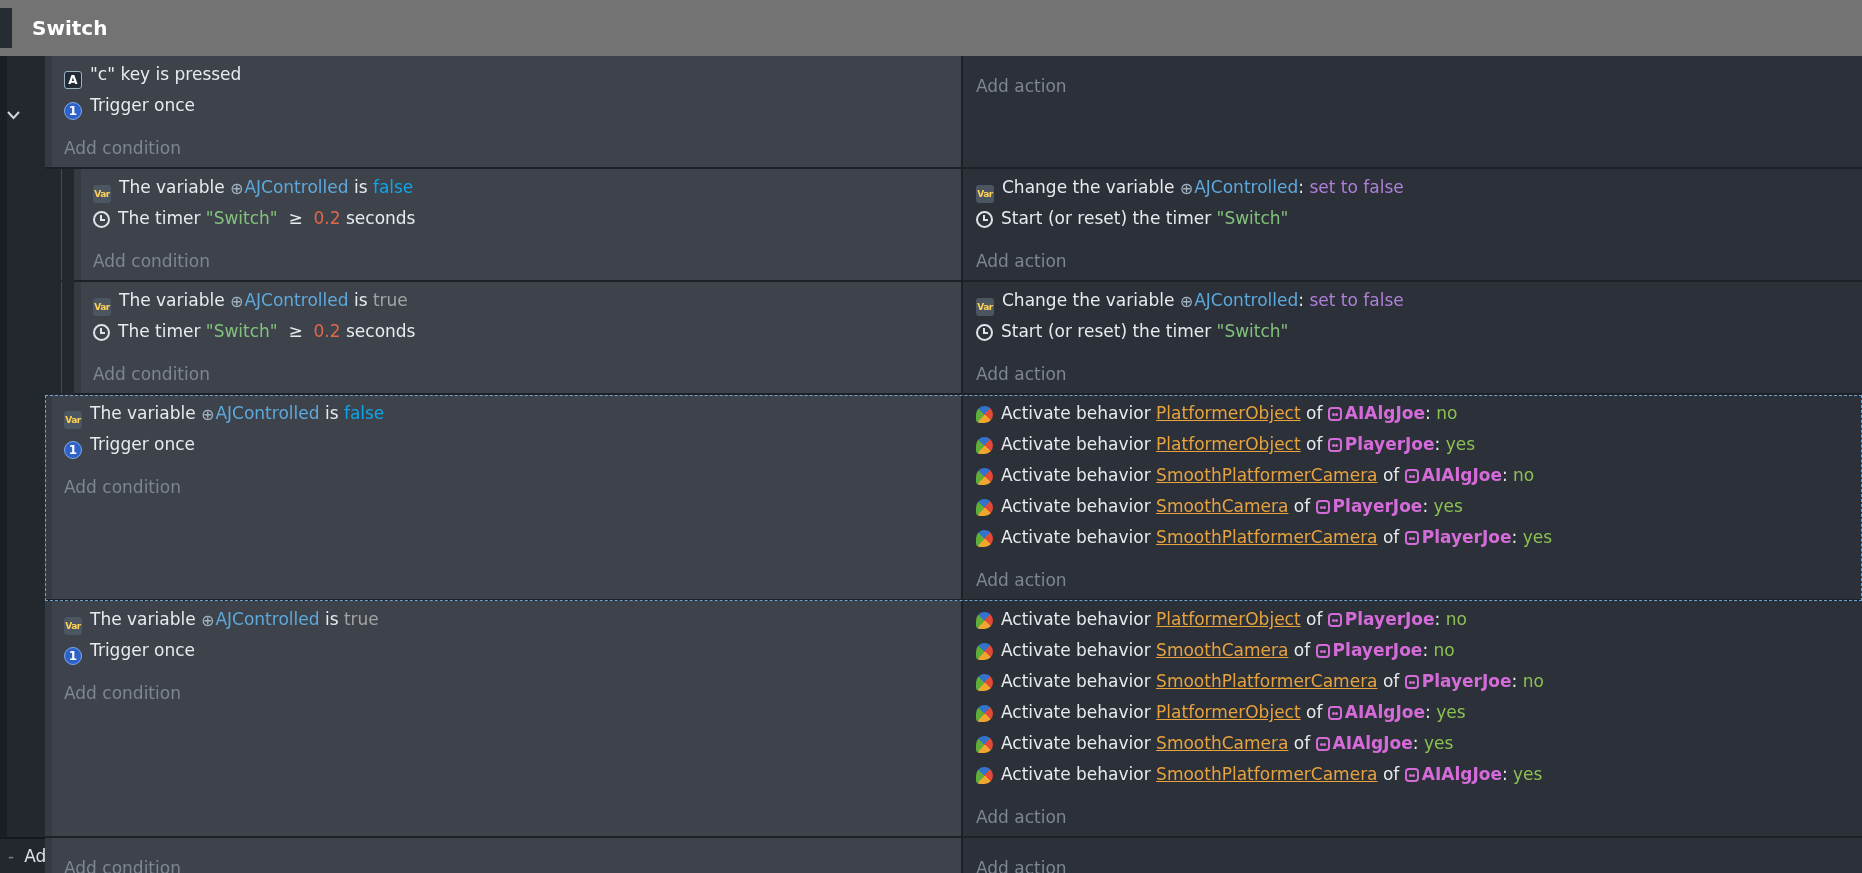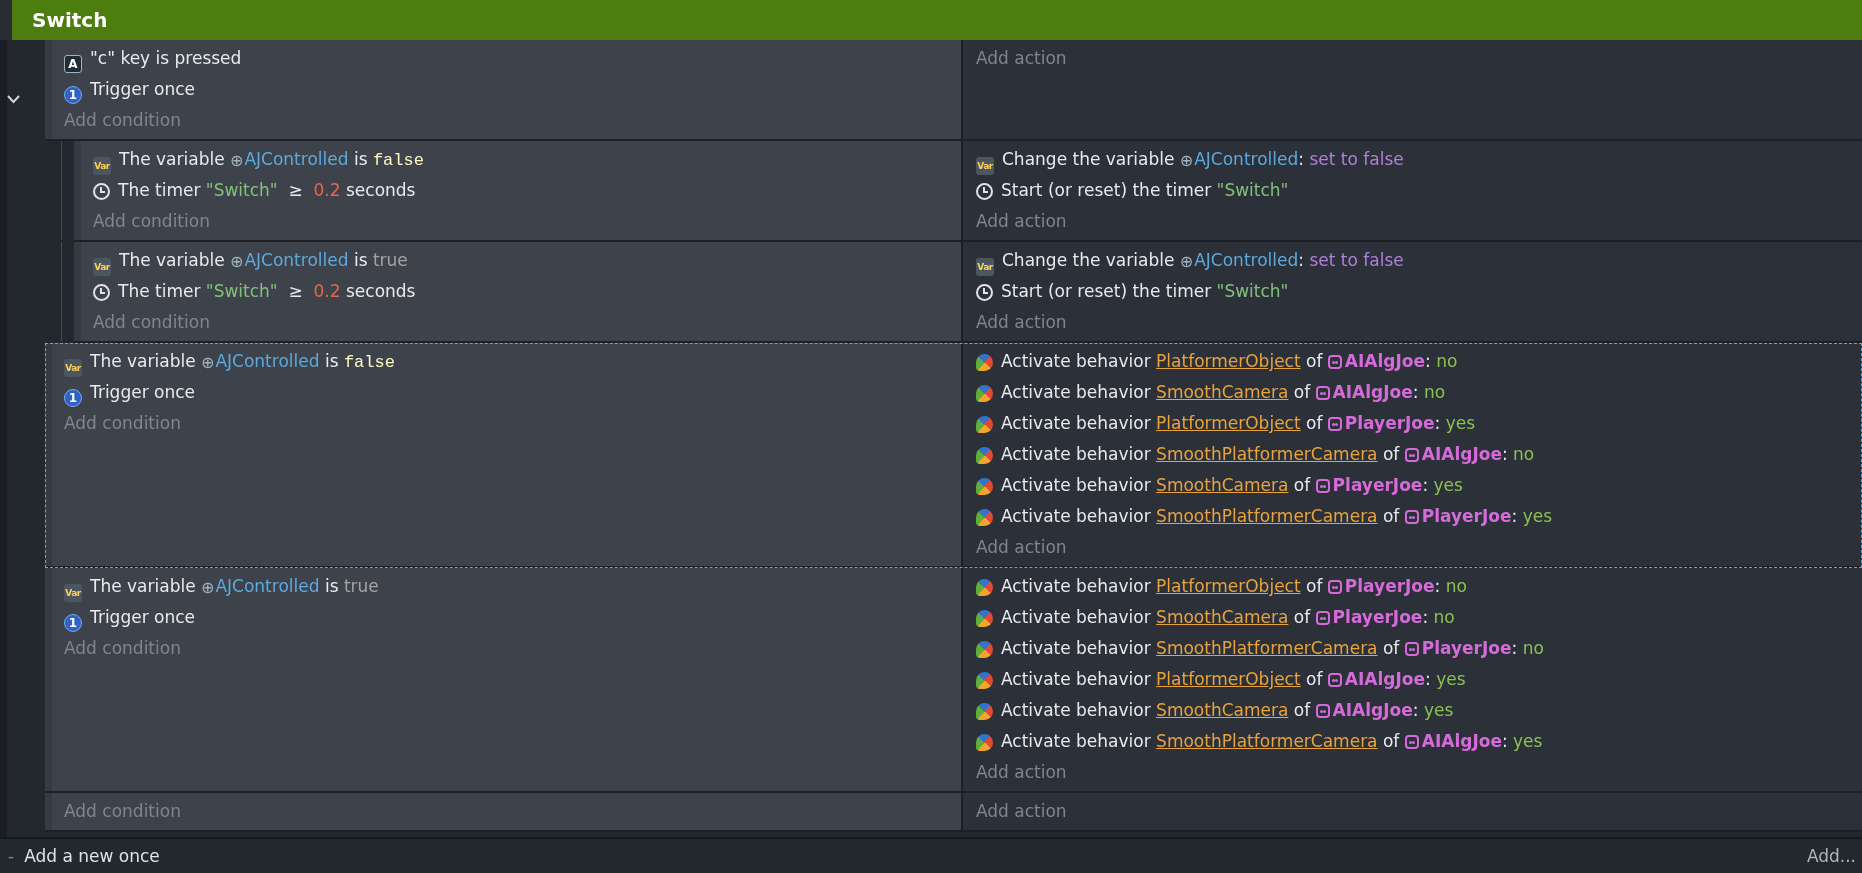--- a/index.html
+++ b/index.html
@@ -6,21 +6,21 @@
   html,body { margin:0; padding:0; }
   body {
     width:1862px; height:873px; overflow:hidden;
     background:#262a31;
     font-family:"DejaVu Sans","Liberation Sans",sans-serif;
     color:#e8eaed; font-size:17px;
   }
   .app { width:1862px; height:873px; display:flex; flex-direction:column; }
 
   
-  .group-header { height:40px; flex:none; background:#4d7c0f; display:flex; align-items:center; }
+  .group-header { height:56px; flex:none; background:#737373; display:flex; align-items:center; }
   .header-notch { width:12px; height:40px; background:#272c33; flex:none; }
   .group-title { padding-left:20px; font-size:20px; font-weight:600; color:#ffffff; }
 
   
   .sheet { flex:1; display:flex; min-height:0; position:relative; }
   .gutter { width:26px; flex:none; background:linear-gradient(to right,#1b1f25 0 7px,#23272e 7px); position:relative; }
   .chevron { position:absolute; left:6px; top:48px; cursor:pointer; }
   .events { flex:1; background:#23272e; min-width:0; }
 
   
@@ -28,32 +28,32 @@
   .event.level0 { margin-left:19px; }
   .event.level1 { margin-left:48px; }
   .event.level1::before { content:""; position:absolute; left:-13px; top:0; bottom:0; width:1px; background:#454b53; }
   .event.selected { outline:1px dashed #6fa3d0; outline-offset:-1px; }
   .cond { background:#3e434b; border-left:7px solid #353b43; border-right:2px solid #1d2127; padding:3px 6px 3px 12px; flex:none; }
   .level0 .cond { width:918px; }
   .level1 .cond { width:889px; }
   .act { flex:1; background:#2b3039; padding:3px 6px 3px 13px; min-width:0; }
 
   .line { height:31px; line-height:31px; font-size:17px; white-space:pre; overflow:hidden; cursor:default; }
-  .line.add { color:#7e868f; }
+  .line.add { color:#7e868f;margin-top:12px; }
 
   
   .c-plain { color:#e8eaed; }
   .c-var   { color:#5da9dc; }
   .c-str   { color:#83c17c; }
   .c-num   { color:#e2674a; }
   .c-set   { color:#b07fd8; }
   .c-beh   { color:#e8a33e;text-decoration:underline; }
   .c-obj   { color:#d46bd8; font-weight:bold; }
   .c-yes   { color:#8cc152; }
-  .c-false { color:#fef9c3;font-family:Liberation Mono, monospace; }
+  .c-false { color:#0ea5e9; }
   .c-true  { color:#a3a3a3; }
 
   
   .icon { display:inline-block; width:18px; height:18px; text-align:center; vertical-align:-4px;
           margin-right:8px; line-height:16px; font-style:normal; }
   .key-icon { background:#222c36; border:1px solid #9fb2c0; border-radius:3px; color:#fff; font-size:12px; font-weight:bold; }
   .key-icon::before { content:"A"; }
   .trigger-once-icon { background:#2e62c8; border:1px solid #7fa8e8; border-radius:50%; color:#fff; font-size:12px; font-weight:bold; }
   .trigger-once-icon::before { content:"1"; }
   .variable-icon { background:#4c5660; border-radius:3px; color:#ffd257; font-size:9px; font-weight:bold; line-height:18px; letter-spacing:-0.5px; }
@@ -134,21 +134,20 @@
           </div>
         </div>
         <div class="event level0 selected">
           <div class="cond">
             <div class="line"><span class="icon variable-icon"></span><span class="c-plain">The variable </span><span class="inline-icon global-variable-icon"></span><span class="c-var">AJControlled</span><span class="c-plain"> is </span><span class="c-false">false</span></div>
             <div class="line"><span class="icon trigger-once-icon"></span><span class="c-plain">Trigger once</span></div>
             <div class="line add">Add condition</div>
           </div>
           <div class="act">
             <div class="line"><span class="icon behavior-icon"></span><span class="c-plain">Activate behavior </span><span class="c-beh">PlatformerObject</span><span class="c-plain"> of </span><span class="inline-icon object-icon"></span><span class="c-obj">AIAlgJoe</span><span class="c-plain">: </span><span class="c-yes">no</span></div>
-            <div class="line"><span class="icon behavior-icon"></span><span class="c-plain">Activate behavior </span><span class="c-beh">SmoothCamera</span><span class="c-plain"> of </span><span class="inline-icon object-icon"></span><span class="c-obj">AIAlgJoe</span><span class="c-plain">: </span><span class="c-yes">no</span></div>
             <div class="line"><span class="icon behavior-icon"></span><span class="c-plain">Activate behavior </span><span class="c-beh">PlatformerObject</span><span class="c-plain"> of </span><span class="inline-icon object-icon"></span><span class="c-obj">PlayerJoe</span><span class="c-plain">: </span><span class="c-yes">yes</span></div>
             <div class="line"><span class="icon behavior-icon"></span><span class="c-plain">Activate behavior </span><span class="c-beh">SmoothPlatformerCamera</span><span class="c-plain"> of </span><span class="inline-icon object-icon"></span><span class="c-obj">AIAlgJoe</span><span class="c-plain">: </span><span class="c-yes">no</span></div>
             <div class="line"><span class="icon behavior-icon"></span><span class="c-plain">Activate behavior </span><span class="c-beh">SmoothCamera</span><span class="c-plain"> of </span><span class="inline-icon object-icon"></span><span class="c-obj">PlayerJoe</span><span class="c-plain">: </span><span class="c-yes">yes</span></div>
             <div class="line"><span class="icon behavior-icon"></span><span class="c-plain">Activate behavior </span><span class="c-beh">SmoothPlatformerCamera</span><span class="c-plain"> of </span><span class="inline-icon object-icon"></span><span class="c-obj">PlayerJoe</span><span class="c-plain">: </span><span class="c-yes">yes</span></div>
             <div class="line add">Add action</div>
           </div>
         </div>
         <div class="event level0">
           <div class="cond">
             <div class="line"><span class="icon variable-icon"></span><span class="c-plain">The variable </span><span class="inline-icon global-variable-icon"></span><span class="c-var">AJControlled</span><span class="c-plain"> is </span><span class="c-true">true</span></div>

